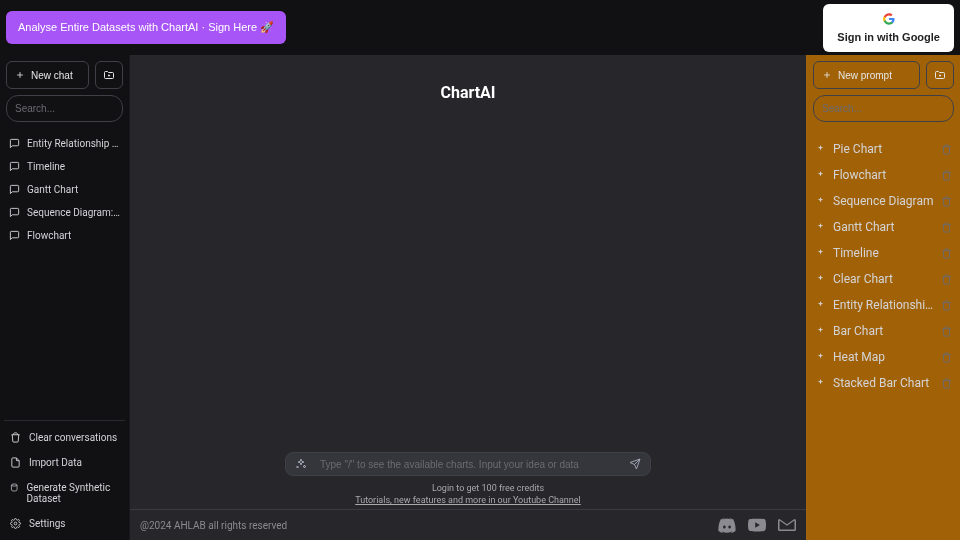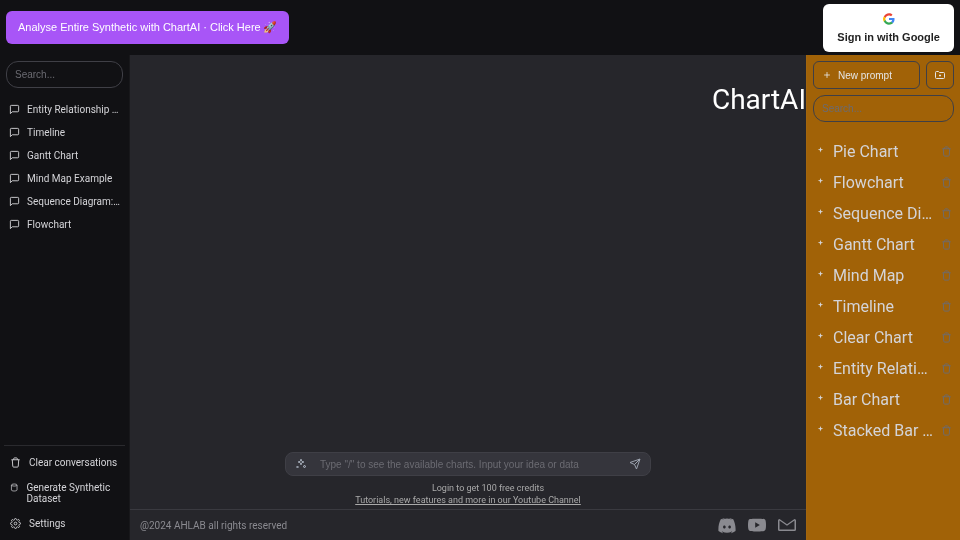--- a/index.html
+++ b/index.html
@@ -22,110 +22,125 @@
 
   .conv-list { flex: 1; overflow: hidden; padding: 4px 0; }
   .conv-item { display: flex; align-items: center; gap: 7px; padding: 6px 9px; color: #d4d4d8; cursor: pointer; white-space: nowrap; overflow: hidden; text-overflow: ellipsis; }
   .conv-item span.label { overflow: hidden; text-overflow: ellipsis; flex: 1; font-size: 10px; }
 
   .left-bottom { border-top: 1px solid #2a2a2e; padding: 4px 0; margin: 0 4px; }
   .action-item { display: flex; align-items: flex-start; gap: 8px; padding: 7px 6px; color: #d4d4d8; cursor: pointer; font-size: 10px; }
 
   
   .main { flex: 1; position: relative; background: #26262b; display: flex; flex-direction: column; }
-  .main-title { text-align: right; font-size: 28px; font-weight: 400; color: #fff; margin-top: 28px; }
+  .main-title { text-align: center; font-size: 16px; font-weight: 700; color: #fff; margin-top: 28px; }
   .chat-input-wrap { position: absolute; left: 50%; transform: translateX(-50%); bottom: 64px; width: 366px; }
   .chat-input { width: 100%; background: #35353c; border: 1px solid #3f3f46; border-radius: 8px; padding: 8px 34px 8px 34px; color: #9ca3af; font-size: 10px; outline: none; height: 24px; }
   .chat-input::placeholder { color: #6b6b72; }
   .input-left-icon { position: absolute; left: 10px; top: 50%; transform: translateY(-50%); color: #9ca3af; }
   .input-right-icon { position: absolute; right: 10px; top: 50%; transform: translateY(-50%); color: #9ca3af; cursor: pointer; }
   .login-hint { position: absolute; left: 50%; transform: translateX(-50%); bottom: 47px; font-size: 9px; color: #aaa; padding-left: 40px; }
   .yt-link { position: absolute; left: 50%; transform: translateX(-50%); bottom: 35px; font-size: 9px; color: #aaa; text-decoration: underline; cursor: pointer; }
   .main-divider { position: absolute; left: 0; right: 0; bottom: 30px; height: 1px; background: #3a3a40; }
   .footer { position: absolute; bottom: 0; left: 0; right: 0; height: 30px; display: flex; align-items: center; justify-content: space-between; padding: 0 10px; font-size: 10px; color: #8a8a90; }
   .social { display: flex; gap: 12px; align-items: center; }
 
   
   .right { width: 154px; background: #a16207; display: flex; flex-direction: column; border-left: 1px solid rgba(255,255,255,0.03); }
   .right-top { padding: 6px; display: flex; flex-direction: column; gap: 6px; }
   .prompt-list { flex: 1; overflow: hidden; padding: 8px 0; }
   .prompt-item { display: flex; align-items: center; gap: 7px; padding: 6px 8px; color: #d4d4d8; cursor: pointer; }
-  .prompt-item .label { flex: 1; font-size: 16px; overflow: hidden; text-overflow: ellipsis; white-space: nowrap; }
+  .prompt-item .label { flex: 1; font-size: 12px; overflow: hidden; text-overflow: ellipsis; white-space: nowrap; }
   .trash { color: #6b6b72; cursor: pointer; flex-shrink: 0; }
 
   svg { display: block; }
 </style>
 </head>
 <body>
 
 <div class="top-bar">
-  <button class="promo-btn">Analyse Entire Synthetic with ChartAI · Click Here 🚀</button>
+  <button class="promo-btn">Analyse Entire Datasets with ChartAI · Sign Here 🚀</button>
   <button class="google-btn">
     <span class="g-icon">
       <svg width="12" height="12" viewBox="0 0 48 48">
           <path fill="#EA4335" d="M24 9.5c3.9 0 6.6 1.7 8.1 3.1l5.9-5.9C34.4 3.1 29.7 1 24 1 14.8 1 6.9 6.6 3.3 14.7l6.9 5.4C12 13.7 17.5 9.5 24 9.5z"></path>
           <path fill="#4285F4" d="M46.1 24.5c0-1.6-.1-2.8-.4-4.1H24v7.8h12.6c-.3 2.1-1.7 5.3-4.9 7.4l7.5 5.8c4.4-4.1 7-10.1 7-16.9z"></path>
           <path fill="#FBBC05" d="M10.2 28.1c-.5-1.4-.8-2.9-.8-4.6s.3-3.2.8-4.6l-6.9-5.4C1.2 17 0 20.4 0 24s1.2 7 3.3 10.5l6.9-5.4z"></path>
           <path fill="#34A853" d="M24 47c6.5 0 11.9-2.1 15.9-5.8l-7.5-5.8c-2 1.4-4.8 2.4-8.4 2.4-6.5 0-12-4.2-13.8-10.1l-6.9 5.4C6.9 41.4 14.8 47 24 47z"></path>
         </svg>
     </span>
     <span>Sign in with Google</span>
   </button>
 </div>
 
 <div class="app">
 
   <aside class="left">
     <div class="left-top">
+      <div class="row-btns">
+        <button class="btn">
+          <svg width="10" height="10" viewBox="0 0 24 24" fill="none" stroke="currentColor" stroke-width="2">
+              <path d="M12 5v14M5 12h14"></path>
+            </svg>
+          <span>New chat</span>
+        </button>
+        <button class="btn icon-only">
+          <svg width="12" height="12" viewBox="0 0 24 24" fill="none" stroke="currentColor" stroke-width="2">
+              <path d="M3 7a2 2 0 0 1 2-2h4l2 2h8a2 2 0 0 1 2 2v8a2 2 0 0 1-2 2H5a2 2 0 0 1-2-2V7z"></path>
+              <path d="M12 11v4M10 13h4"></path>
+            </svg>
+        </button>
+      </div>
       <input class="search" placeholder="Search..." style="">
     </div>
     <div class="conv-list" id="conv-list">
         <div class="conv-item">
           <svg width="11" height="11" viewBox="0 0 24 24" fill="none" stroke="currentColor" stroke-width="2">
             <path d="M21 15a2 2 0 0 1-2 2H7l-4 4V5a2 2 0 0 1 2-2h14a2 2 0 0 1 2 2v10z"></path>
           </svg>
           <span class="label">Entity Relationship Diagram</span>
         </div>
         <div class="conv-item">
           <svg width="11" height="11" viewBox="0 0 24 24" fill="none" stroke="currentColor" stroke-width="2">
             <path d="M21 15a2 2 0 0 1-2 2H7l-4 4V5a2 2 0 0 1 2-2h14a2 2 0 0 1 2 2v10z"></path>
           </svg>
           <span class="label">Timeline</span>
         </div>
         <div class="conv-item">
           <svg width="11" height="11" viewBox="0 0 24 24" fill="none" stroke="currentColor" stroke-width="2">
             <path d="M21 15a2 2 0 0 1-2 2H7l-4 4V5a2 2 0 0 1 2-2h14a2 2 0 0 1 2 2v10z"></path>
           </svg>
           <span class="label">Gantt Chart</span>
-        </div>
-        <div class="conv-item">
-          <svg width="11" height="11" viewBox="0 0 24 24" fill="none" stroke="currentColor" stroke-width="2">
-            <path d="M21 15a2 2 0 0 1-2 2H7l-4 4V5a2 2 0 0 1 2-2h14a2 2 0 0 1 2 2v10z"></path>
-          </svg>
-          <span class="label">Mind Map Example</span>
         </div>
         <div class="conv-item">
           <svg width="11" height="11" viewBox="0 0 24 24" fill="none" stroke="currentColor" stroke-width="2">
             <path d="M21 15a2 2 0 0 1-2 2H7l-4 4V5a2 2 0 0 1 2-2h14a2 2 0 0 1 2 2v10z"></path>
           </svg>
           <span class="label">Sequence Diagram: Blogging...</span>
         </div>
         <div class="conv-item">
           <svg width="11" height="11" viewBox="0 0 24 24" fill="none" stroke="currentColor" stroke-width="2">
             <path d="M21 15a2 2 0 0 1-2 2H7l-4 4V5a2 2 0 0 1 2-2h14a2 2 0 0 1 2 2v10z"></path>
           </svg>
           <span class="label">Flowchart</span>
         </div>
       </div>
     <div class="left-bottom">
       <div class="action-item">
         <svg width="11" height="11" viewBox="0 0 24 24" fill="none" stroke="currentColor" stroke-width="2">
             <path d="M3 6h18M8 6V4a2 2 0 0 1 2-2h4a2 2 0 0 1 2 2v2M19 6l-1 14a2 2 0 0 1-2 2H8a2 2 0 0 1-2-2L5 6"></path>
           </svg>
         <span>Clear conversations</span>
+      </div>
+      <div class="action-item">
+        <svg width="11" height="11" viewBox="0 0 24 24" fill="none" stroke="currentColor" stroke-width="2">
+            <path d="M14 2H6a2 2 0 0 0-2 2v16a2 2 0 0 0 2 2h12a2 2 0 0 0 2-2V8l-6-6z"></path>
+            <path d="M14 2v6h6"></path>
+          </svg>
+        <span>Import Data</span>
       </div>
       <div class="action-item">
         <svg width="11" height="11" viewBox="0 0 24 24" fill="none" stroke="currentColor" stroke-width="2">
             <ellipse cx="12" cy="5" rx="8" ry="3"></ellipse>
             <path d="M4 5v14c0 1.7 3.6 3 8 3s8-1.3 8-3V5"></path>
           </svg>
         <span>Generate Synthetic Dataset</span>
       </div>
       <div class="action-item">
         <svg width="11" height="11" viewBox="0 0 24 24" fill="none" stroke="currentColor" stroke-width="2">
@@ -237,31 +252,20 @@
           <span class="trash">
             <svg width="11" height="11" viewBox="0 0 24 24" fill="none" stroke="currentColor" stroke-width="2">
               <path d="M3 6h18M8 6V4a2 2 0 0 1 2-2h4a2 2 0 0 1 2 2v2M19 6l-1 14a2 2 0 0 1-2 2H8a2 2 0 0 1-2-2L5 6"></path>
             </svg>
           </span>
         </div>
         <div class="prompt-item">
           <svg width="11" height="11" viewBox="0 0 24 24" fill="currentColor">
             <path d="M12 2l1.5 4.5L18 8l-4.5 1.5L12 14l-1.5-4.5L6 8l4.5-1.5L12 2z"></path>
           </svg>
-          <span class="label">Mind Map</span>
-          <span class="trash">
-            <svg width="11" height="11" viewBox="0 0 24 24" fill="none" stroke="currentColor" stroke-width="2">
-              <path d="M3 6h18M8 6V4a2 2 0 0 1 2-2h4a2 2 0 0 1 2 2v2M19 6l-1 14a2 2 0 0 1-2 2H8a2 2 0 0 1-2-2L5 6"></path>
-            </svg>
-          </span>
-        </div>
-        <div class="prompt-item">
-          <svg width="11" height="11" viewBox="0 0 24 24" fill="currentColor">
-            <path d="M12 2l1.5 4.5L18 8l-4.5 1.5L12 14l-1.5-4.5L6 8l4.5-1.5L12 2z"></path>
-          </svg>
           <span class="label">Timeline</span>
           <span class="trash">
             <svg width="11" height="11" viewBox="0 0 24 24" fill="none" stroke="currentColor" stroke-width="2">
               <path d="M3 6h18M8 6V4a2 2 0 0 1 2-2h4a2 2 0 0 1 2 2v2M19 6l-1 14a2 2 0 0 1-2 2H8a2 2 0 0 1-2-2L5 6"></path>
             </svg>
           </span>
         </div>
         <div class="prompt-item">
           <svg width="11" height="11" viewBox="0 0 24 24" fill="currentColor">
             <path d="M12 2l1.5 4.5L18 8l-4.5 1.5L12 14l-1.5-4.5L6 8l4.5-1.5L12 2z"></path>
@@ -282,20 +286,31 @@
             <svg width="11" height="11" viewBox="0 0 24 24" fill="none" stroke="currentColor" stroke-width="2">
               <path d="M3 6h18M8 6V4a2 2 0 0 1 2-2h4a2 2 0 0 1 2 2v2M19 6l-1 14a2 2 0 0 1-2 2H8a2 2 0 0 1-2-2L5 6"></path>
             </svg>
           </span>
         </div>
         <div class="prompt-item">
           <svg width="11" height="11" viewBox="0 0 24 24" fill="currentColor">
             <path d="M12 2l1.5 4.5L18 8l-4.5 1.5L12 14l-1.5-4.5L6 8l4.5-1.5L12 2z"></path>
           </svg>
           <span class="label">Bar Chart</span>
+          <span class="trash">
+            <svg width="11" height="11" viewBox="0 0 24 24" fill="none" stroke="currentColor" stroke-width="2">
+              <path d="M3 6h18M8 6V4a2 2 0 0 1 2-2h4a2 2 0 0 1 2 2v2M19 6l-1 14a2 2 0 0 1-2 2H8a2 2 0 0 1-2-2L5 6"></path>
+            </svg>
+          </span>
+        </div>
+        <div class="prompt-item">
+          <svg width="11" height="11" viewBox="0 0 24 24" fill="currentColor">
+            <path d="M12 2l1.5 4.5L18 8l-4.5 1.5L12 14l-1.5-4.5L6 8l4.5-1.5L12 2z"></path>
+          </svg>
+          <span class="label">Heat Map</span>
           <span class="trash">
             <svg width="11" height="11" viewBox="0 0 24 24" fill="none" stroke="currentColor" stroke-width="2">
               <path d="M3 6h18M8 6V4a2 2 0 0 1 2-2h4a2 2 0 0 1 2 2v2M19 6l-1 14a2 2 0 0 1-2 2H8a2 2 0 0 1-2-2L5 6"></path>
             </svg>
           </span>
         </div>
         <div class="prompt-item">
           <svg width="11" height="11" viewBox="0 0 24 24" fill="currentColor">
             <path d="M12 2l1.5 4.5L18 8l-4.5 1.5L12 14l-1.5-4.5L6 8l4.5-1.5L12 2z"></path>
           </svg>

